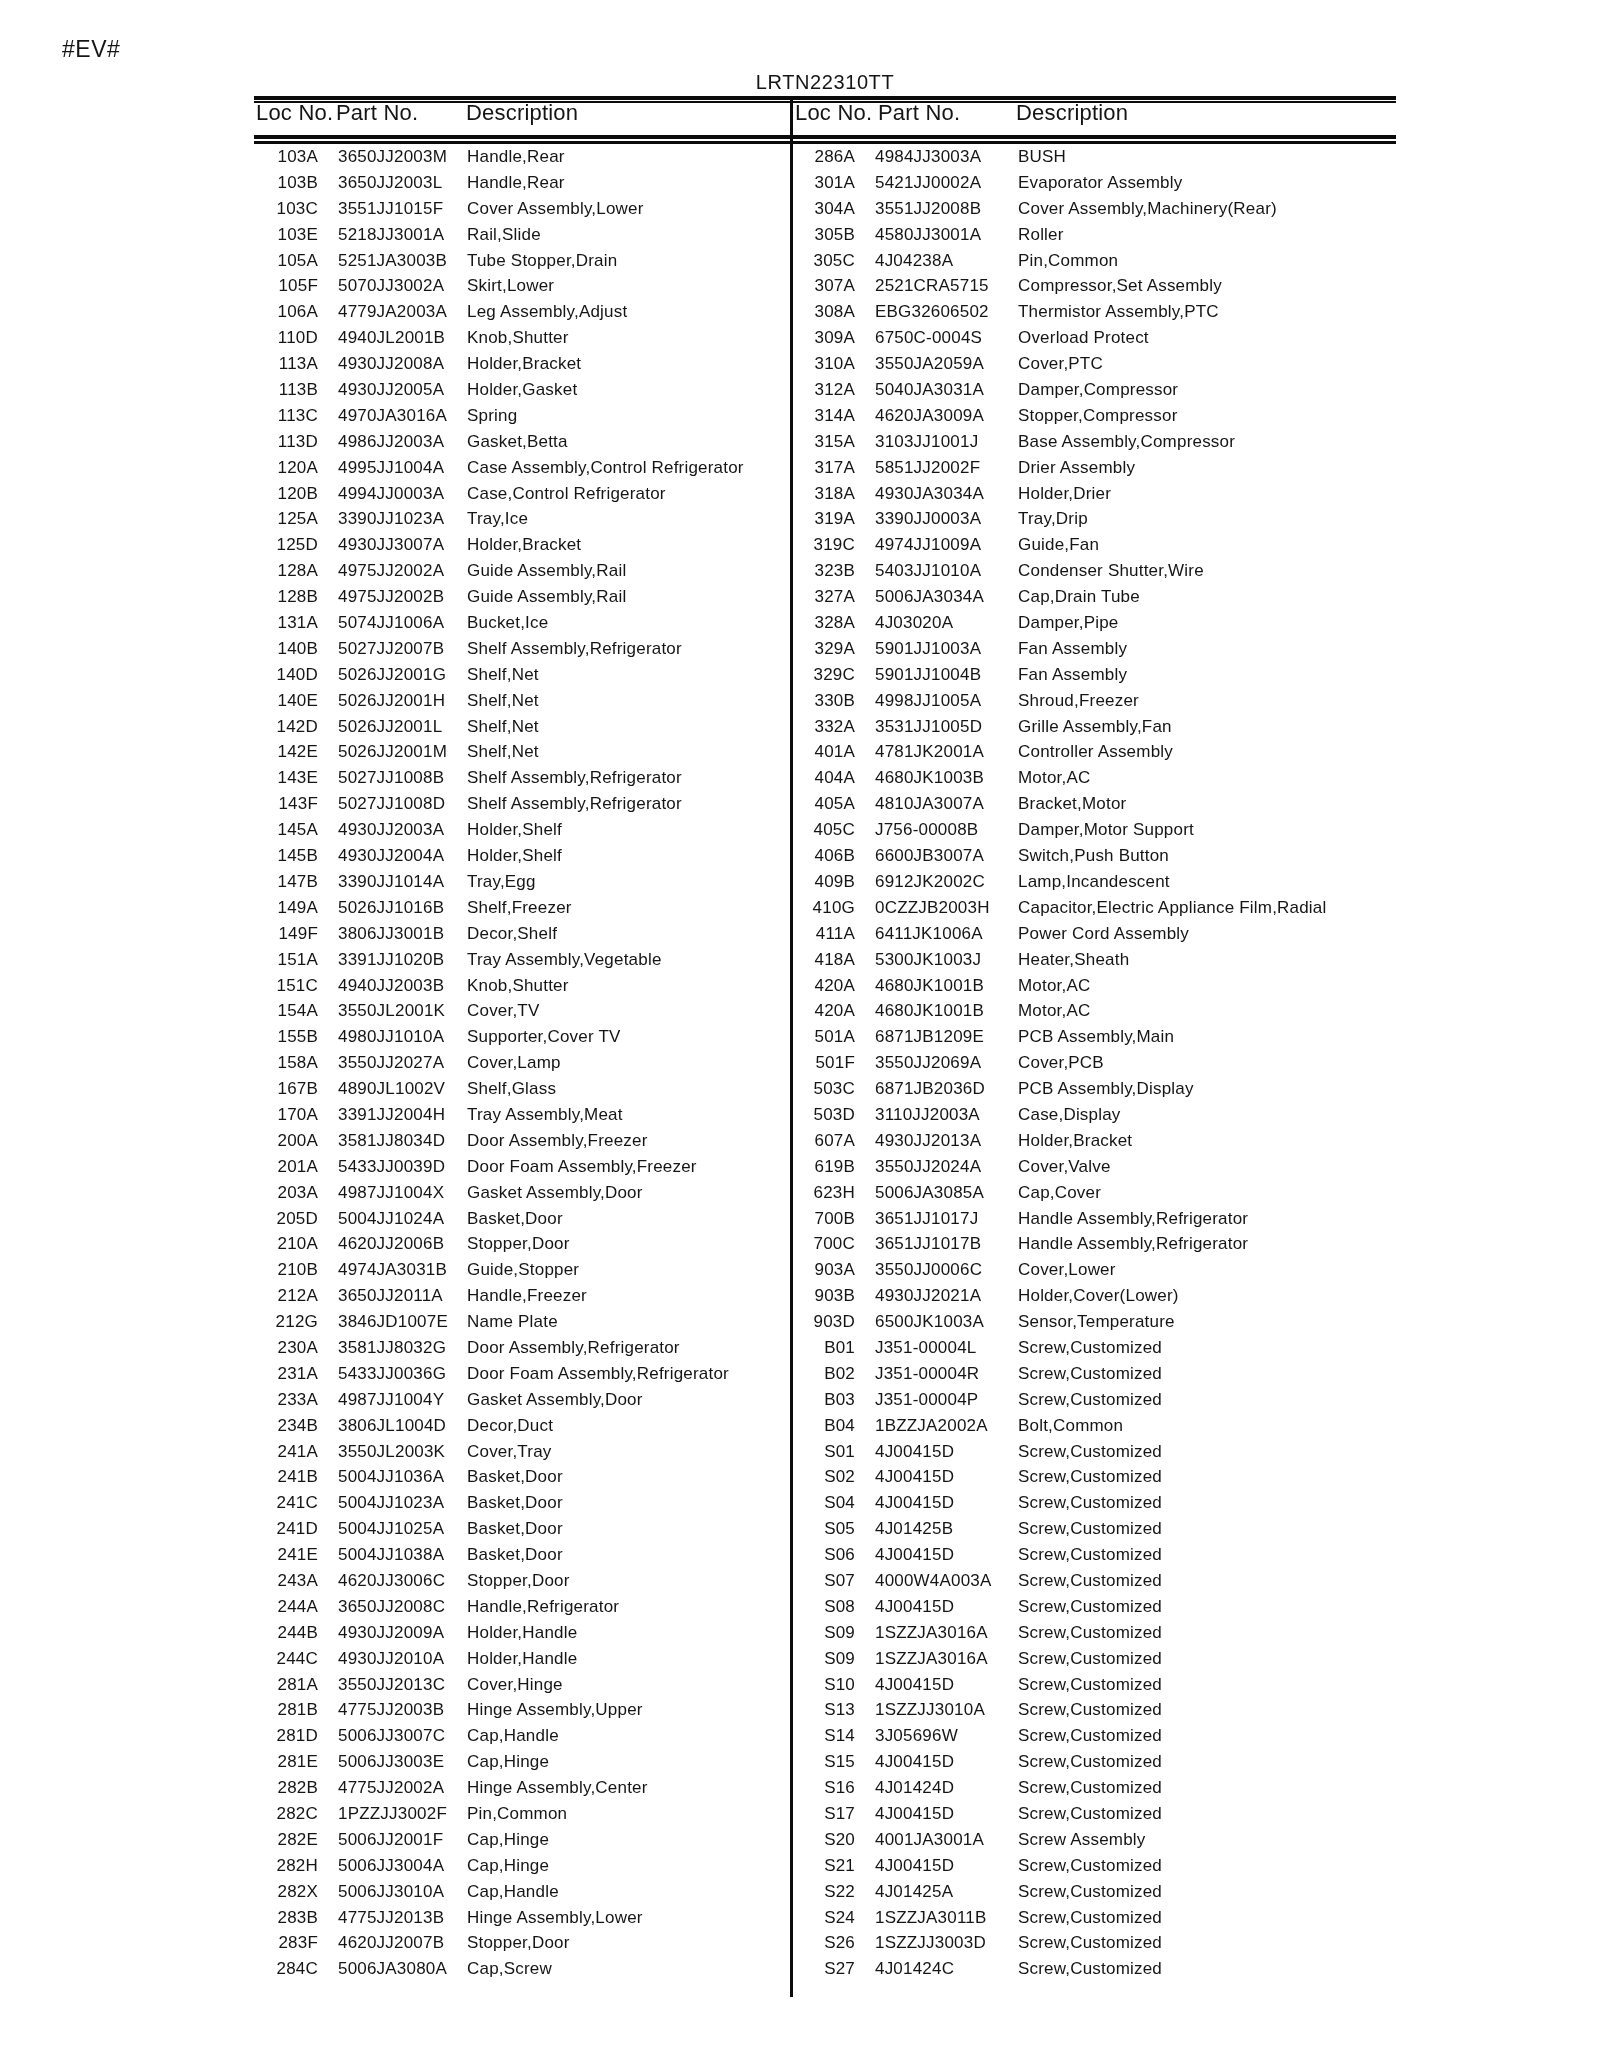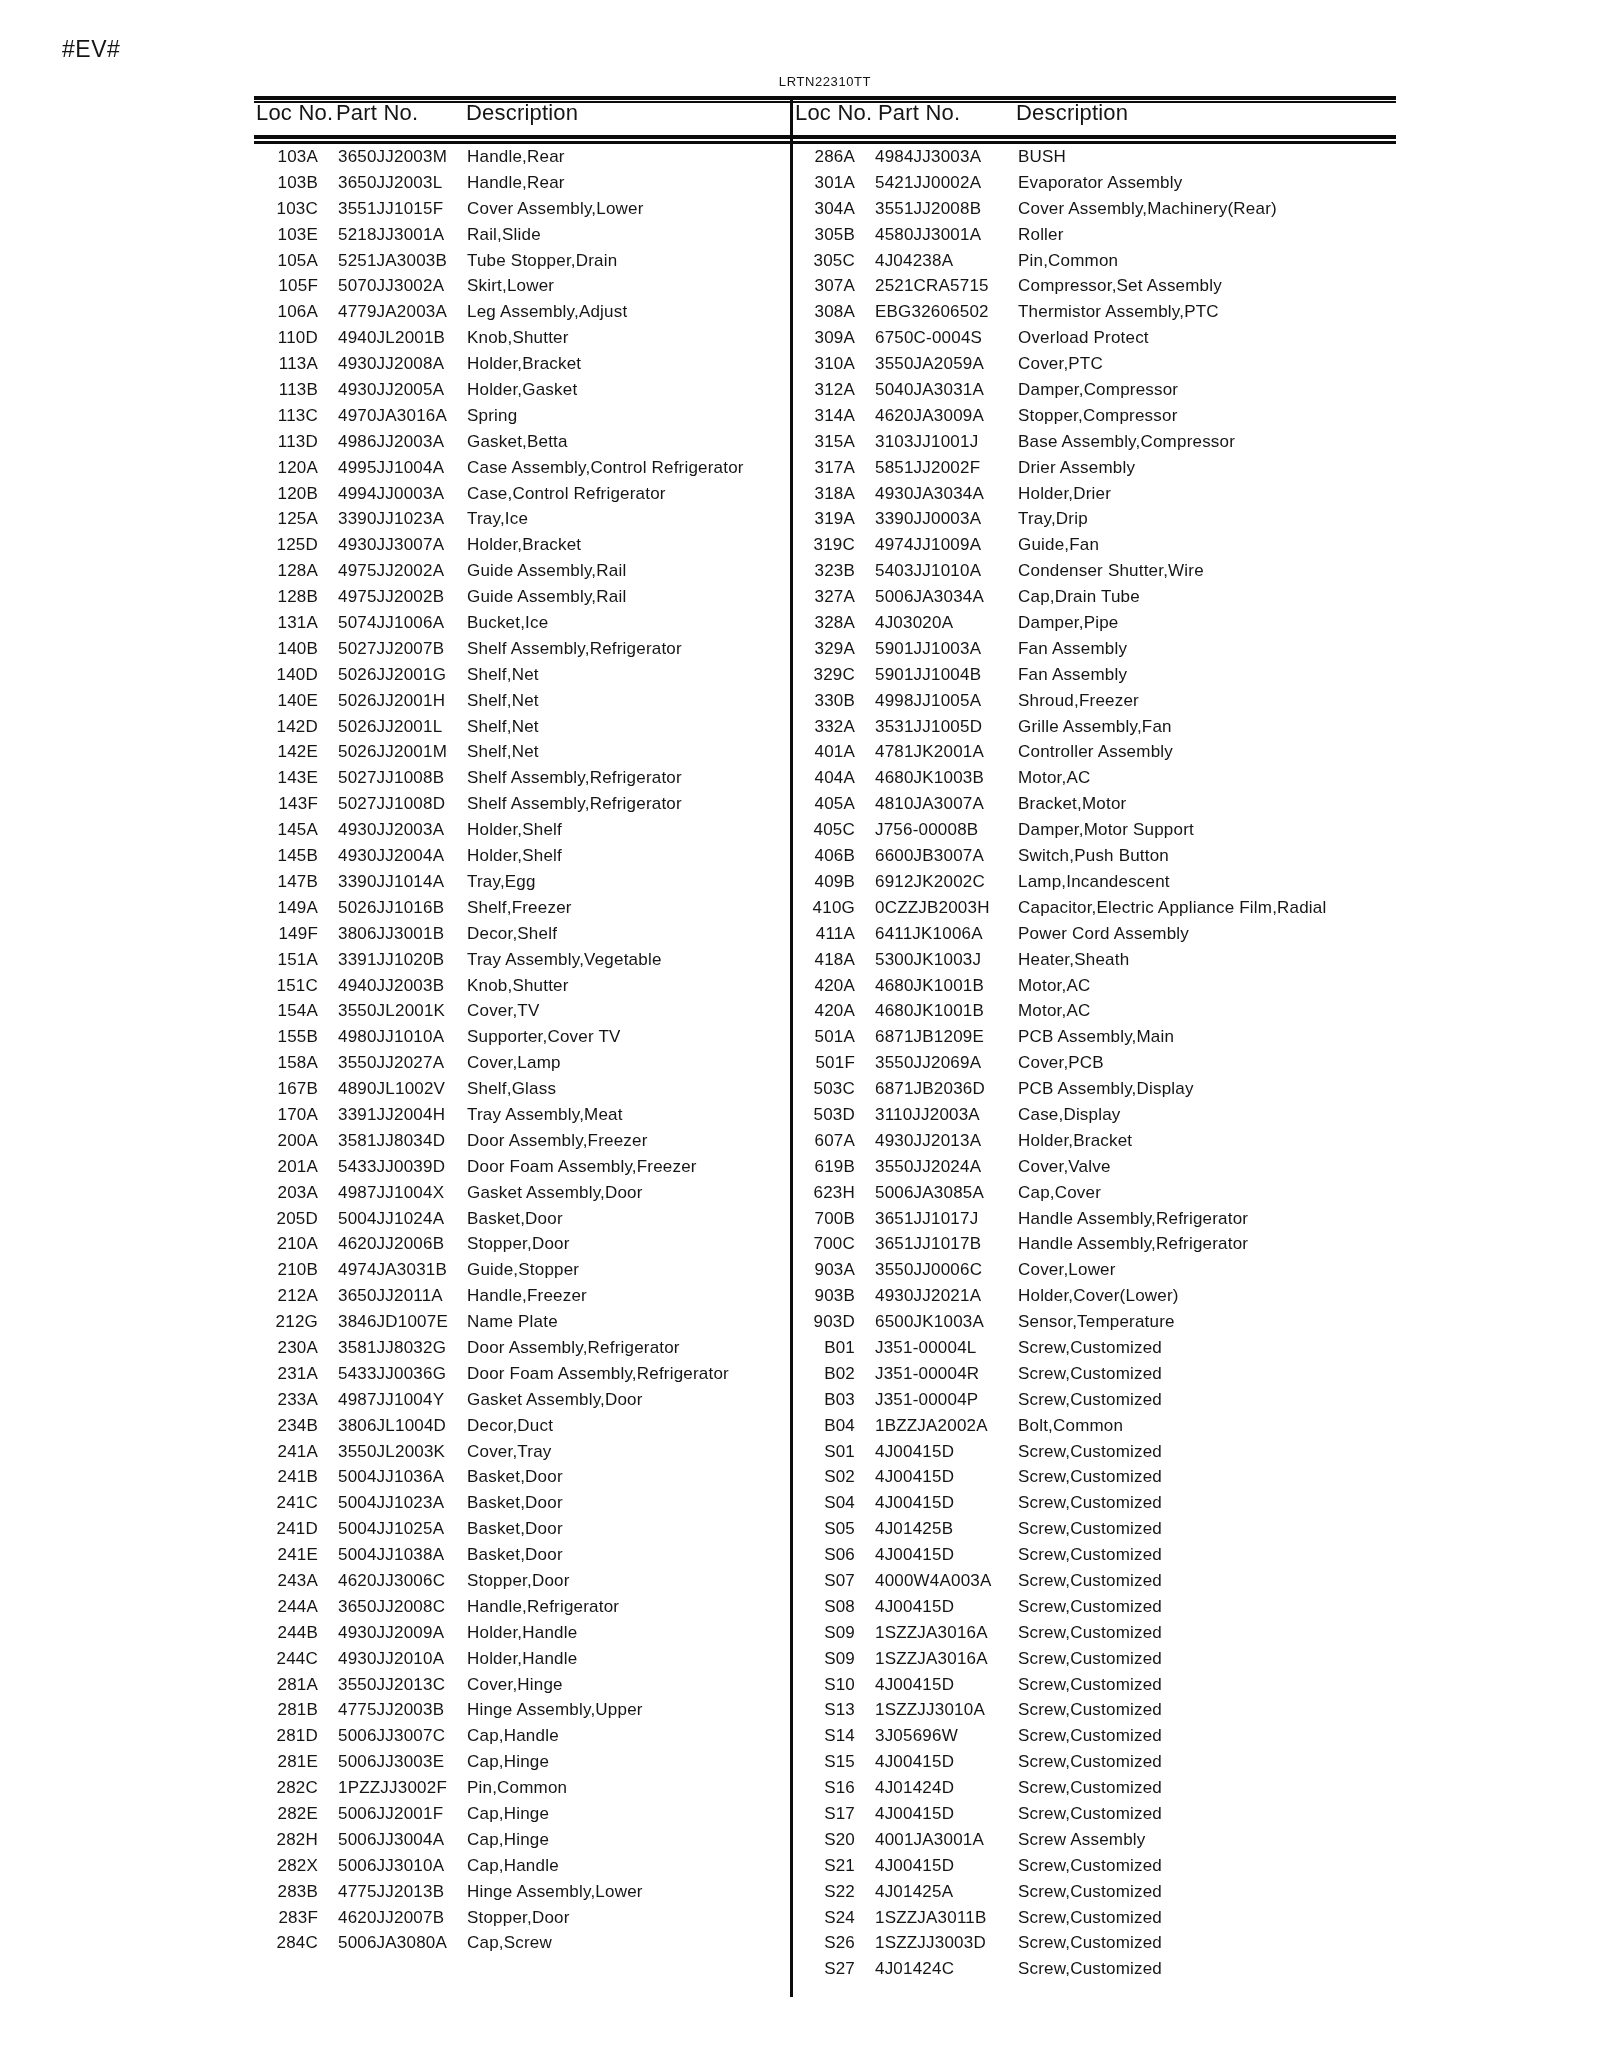--- a/index.html
+++ b/index.html
@@ -21,21 +21,21 @@
     line-height: 26px;
     letter-spacing: 0.5px;
     white-space: nowrap;
   }
   .doc-title {
     position: absolute;
     left: 234px;
     top: 72px;
     width: 1142px;
     text-align: center;
-    font-size: 13px;
+    font-size: 20px;
     line-height: 20px;
     letter-spacing: 0.6px;
     white-space: nowrap;
   }
   .parts-table {
     position: absolute;
     left: 234px;
     top: 96px;
     width: 1142px;
     height: 1901px;
@@ -418,20 +418,25 @@
             <div class="cell loc">281D</div>
             <div class="cell part">5006JJ3007C</div>
             <div class="cell desc">Cap,Handle</div>
           </div>
           <div class="row">
             <div class="cell loc">281E</div>
             <div class="cell part">5006JJ3003E</div>
             <div class="cell desc">Cap,Hinge</div>
           </div>
           <div class="row">
+            <div class="cell loc">282B</div>
+            <div class="cell part">4775JJ2002A</div>
+            <div class="cell desc">Hinge Assembly,Center</div>
+          </div>
+          <div class="row">
             <div class="cell loc">282C</div>
             <div class="cell part">1PZZJJ3002F</div>
             <div class="cell desc">Pin,Common</div>
           </div>
           <div class="row">
             <div class="cell loc">282E</div>
             <div class="cell part">5006JJ2001F</div>
             <div class="cell desc">Cap,Hinge</div>
           </div>
           <div class="row">

